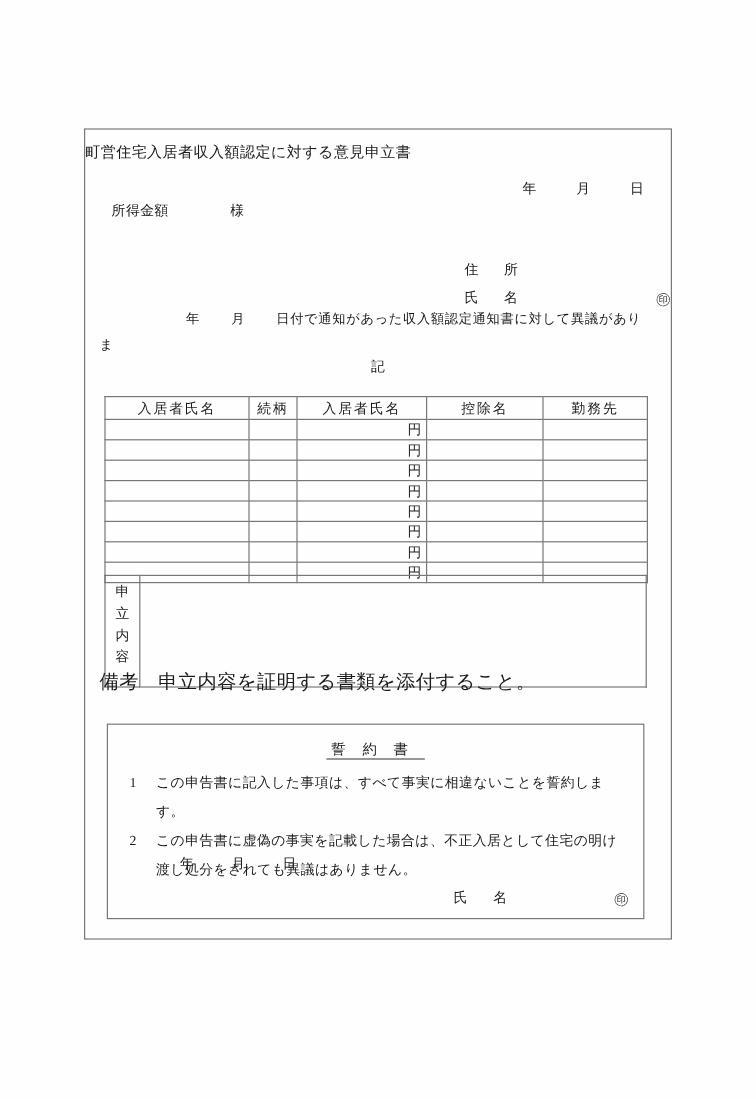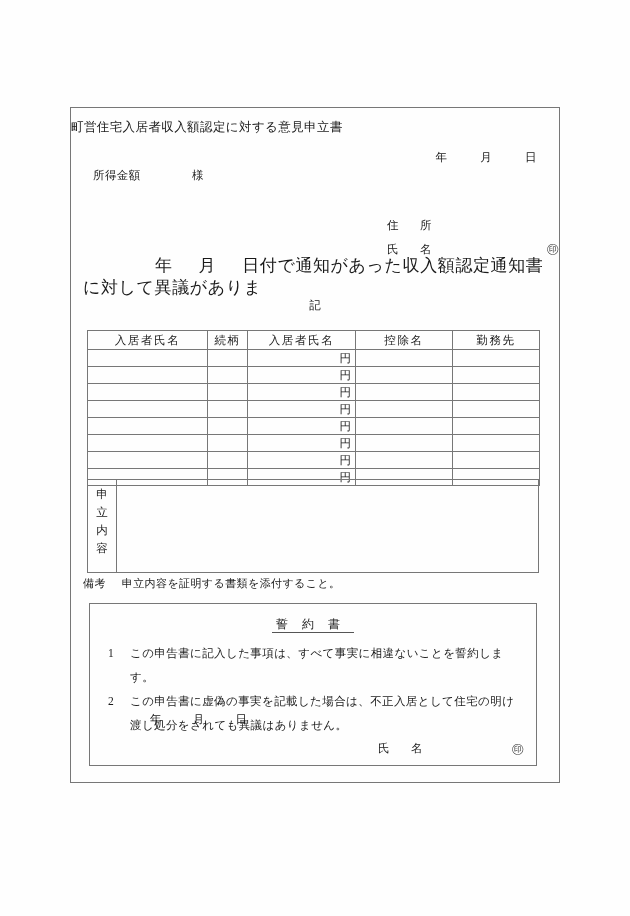--- a/index.html
+++ b/index.html
@@ -87,21 +87,21 @@
     right: 18px;
     top: 0;
     font-size: 12.5px;
   }
   
   .body-para {
     position: absolute;
     left: 12px;
     right: 14px;
     top: 147px;
-    font-size: 17px;
+    font-size: 11px;
     line-height: 22px;
     letter-spacing: 0.6px;
   }
   .body-para .indent { display: inline-block; width: 72px; }
   .body-para .gap { display: inline-block; width: 26px; }
   
   .ki {
     position: absolute;
     left: 0; right: 0;
     top: 190px;
@@ -159,22 +159,22 @@
   .vlabel span {
     display: block;
     line-height: 18px;
     font-size: 11.5px;
   }
   .content-blank { height: 92px; }
   
   .note {
     position: absolute;
     left: 12px;
-    top: 468px;
-    font-size: 11px;
+    top: 450px;
+    font-size: 16px;
     letter-spacing: 0.4px;
   }
   .note .gap { display: inline-block; width: 16px; }
   
   .pledge {
     position: absolute;
     left: 18px;
     top: 495px;
     width: 448px;
     height: 163px;

